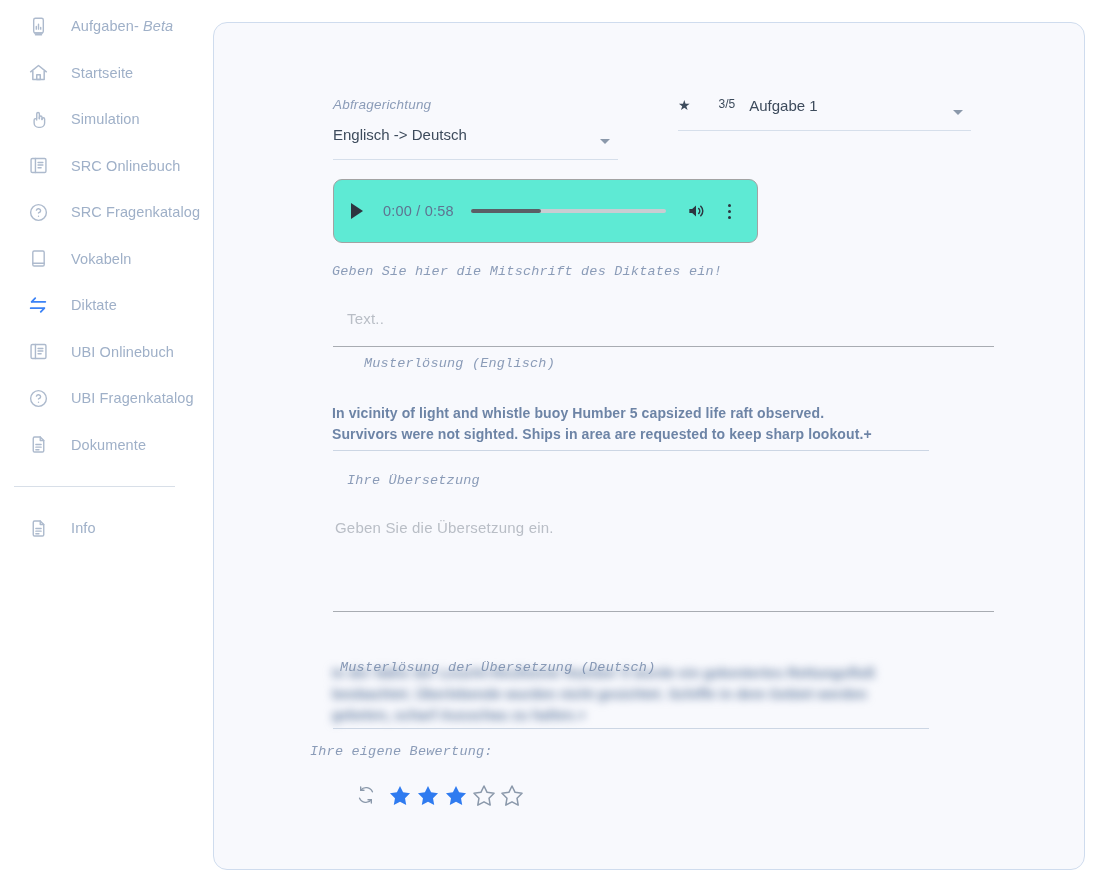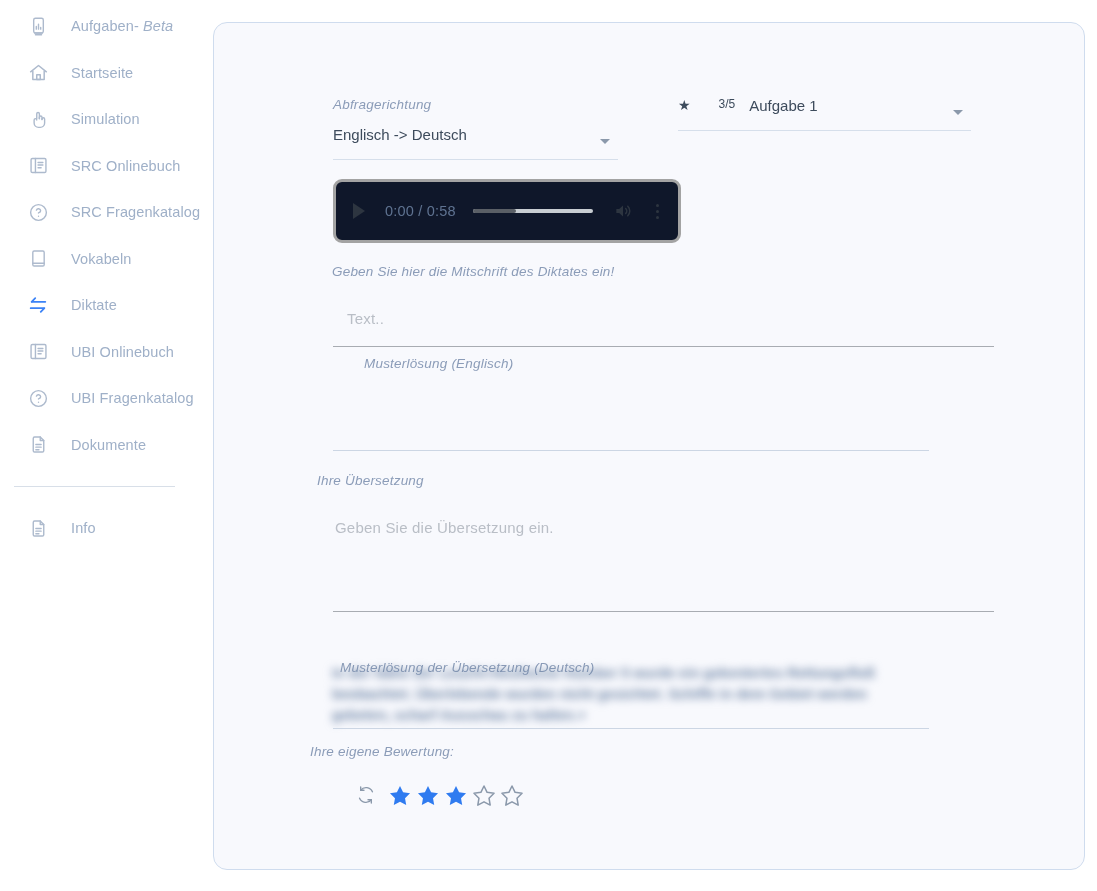--- a/index.html
+++ b/index.html
@@ -113,23 +113,23 @@
     border-right: 5px solid transparent;
     border-top: 5px solid #8b99ab;
   }
   .field-2 { margin-left: 60px; }
   .field-2 .select { width: 293px; }
 
   
   #audio {
     position: absolute;
     left: 119px; top: 156px;
-    width: 348px; height: 64px;
-    background: #0f172a;
-    border: 3px solid #a3a3a3;
+    width: 425px; height: 64px;
+    background: #5eead4;
+    border: 1px solid #a3a3a3;
     border-radius: 9px;
     display: flex;
     align-items: center;
     padding: 0 14px 0 17px;
   }
   .play-btn {
     width: 16px; height: 17px;
     cursor: pointer;
     flex: 0 0 auto;
   }
@@ -180,20 +180,21 @@
   .kebab i { width: 3px; height: 3px; border-radius: 50%; background: #2d3540; display:block; }
 
   
   .sec-label {
     position: absolute;
     font-size: 13.5px;
     font-style: italic;
     color: #8b9cb8;
     letter-spacing: .2px;
     white-space: nowrap;
+    font-family: Liberation Mono, monospace;
   }
   .underline {
     position: absolute;
     height: 1px;
   }
   .placeholder {
     position: absolute;
     font-size: 15px;
     color: #b9bec6;
     letter-spacing: .2px;
@@ -210,21 +211,21 @@
     left: 118px; top: 380px;
     width: 560px;
     font-size: 14px;
     font-weight: 600;
     line-height: 21px;
     color: #6d84a6;
     letter-spacing: .1px;
   }
   #ul-muster-en { left: 119px; top: 427px; width: 596px; background: #ccd6e4; }
 
-  #lbl-uebersetzung { left: 103px; top: 450px; }
+  #lbl-uebersetzung { left: 133px; top: 450px; }
   #ph-uebersetzung  { left: 121px; top: 496px; cursor: text; }
   #ul-uebersetzung  { left: 119px; top: 588px; width: 661px; background: #a8acb2; }
 
   #lbl-muster-de { left: 126px; top: 607px; margin-top: 30px; }
   #txt-muster-de {
     position: absolute;
     left: 118px; top: 640px;
     width: 560px;
     font-size: 14px;
     font-weight: 600;
@@ -433,20 +434,21 @@
           <i></i>
           <i></i>
         </div>
     </div>
 
     <div class="sec-label" id="lbl-diktat">Geben Sie hier die Mitschrift des Diktates ein!</div>
     <div class="placeholder" id="ph-diktat">Text..</div>
     <div class="underline" id="ul-diktat"></div>
 
     <div class="sec-label" id="lbl-muster-en">Musterlösung (Englisch)</div>
+    <div id="txt-muster-en">In vicinity of light and whistle buoy Humber 5 capsized life raft observed. Survivors were not sighted. Ships in area are requested to keep sharp lookout.+</div>
     <div class="underline" id="ul-muster-en"></div>
 
     <div class="sec-label" id="lbl-uebersetzung">Ihre Übersetzung</div>
     <div class="placeholder" id="ph-uebersetzung">Geben Sie die Übersetzung ein.</div>
     <div class="underline" id="ul-uebersetzung"></div>
 
     <div class="sec-label" id="lbl-muster-de">Musterlösung der Übersetzung (Deutsch)</div>
     <div id="txt-muster-de">In der Nähe der Leucht-Heultonne Humber 5 wurde ein gekentertes Rettungsfloß beobachtet. Überlebende wurden nicht gesichtet. Schiffe in dem Gebiet werden gebeten, scharf Ausschau zu halten.+</div>
     <div class="underline" id="ul-muster-de"></div>
 

